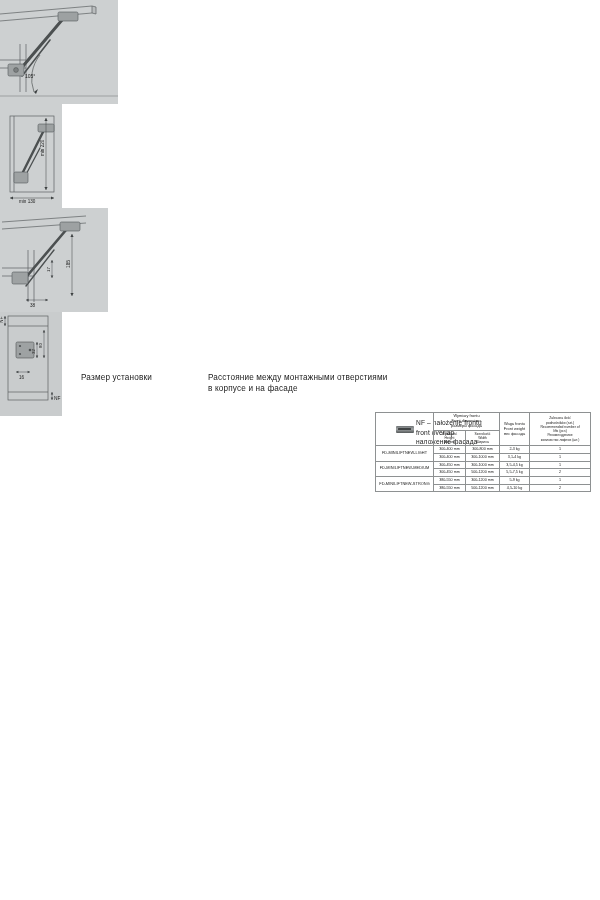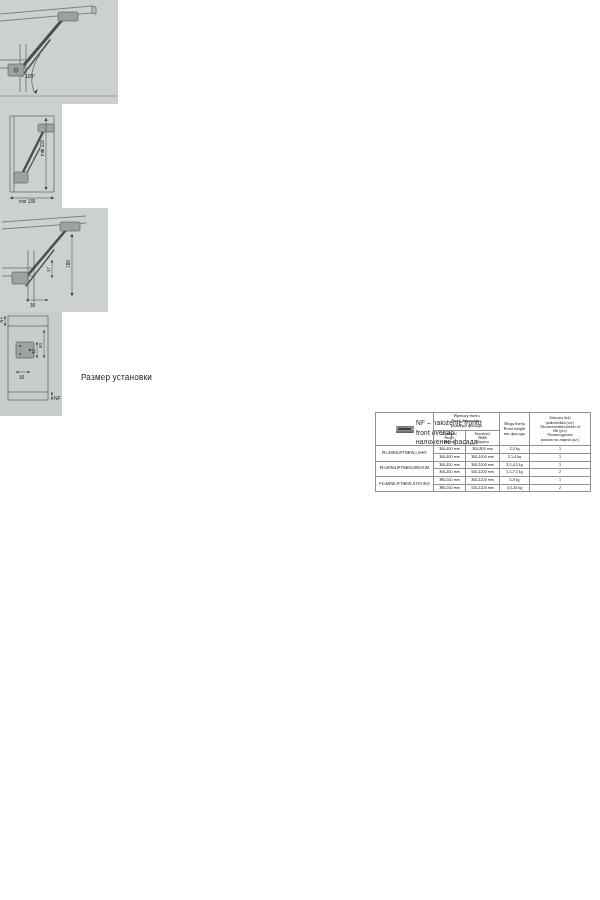--- a/index.html
+++ b/index.html
@@ -69,20 +69,22 @@
     background:#3f4243;border-radius:.5px;
   }
 </style>
 </head>
 <body>
 
 <div class="sheet">
 
   <div class="hdr" id="head-install">Размер установки</div>
 
+  <div class="hdr" id="head-distance">Расстояние между монтажными отверстиями
+в корпусе и на фасаде</div>
 
   <div class="hdr" id="head-nf">NF – nałożenie frontu
       front overlap
       наложение фасада</div>
 
   <div id="p1">
     <svg width="118" height="104" viewBox="0 0 118 104">
       <rect x="0" y="0" width="118" height="104" fill="#cdd0d1"></rect>
 
       <g stroke="#5c6061" stroke-width="0.7" fill="none">

